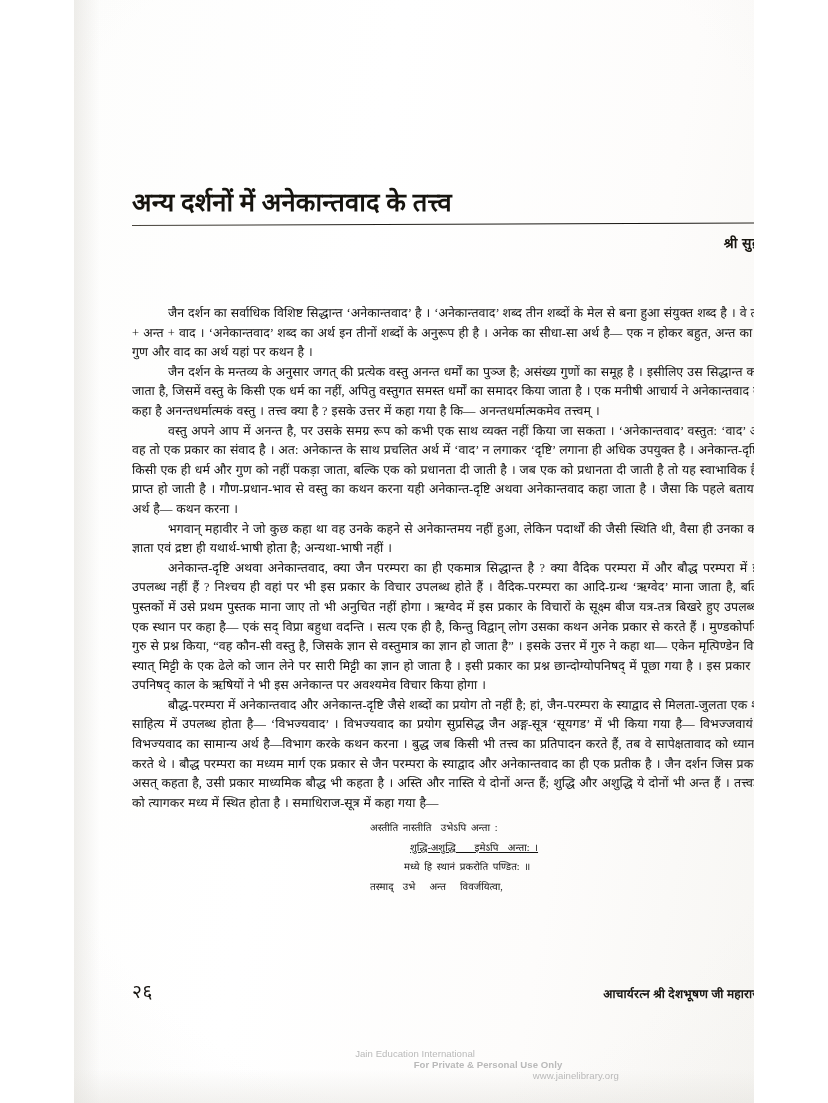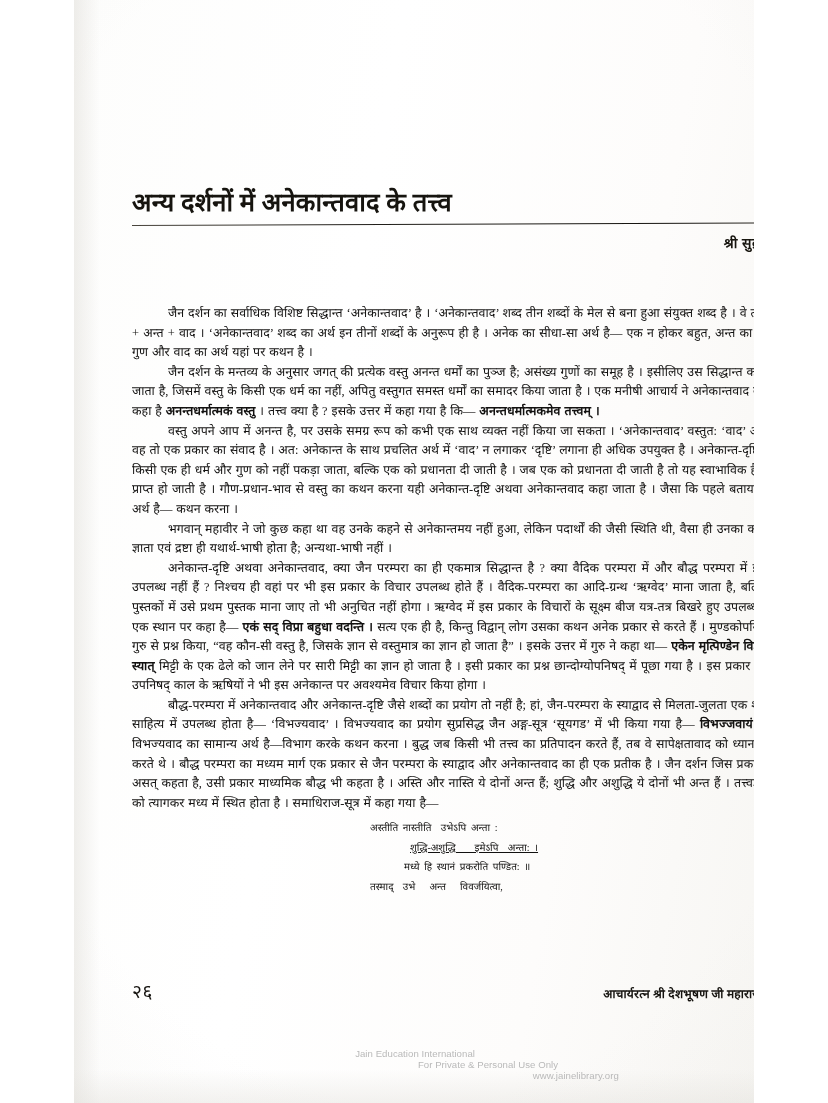--- a/index.html
+++ b/index.html
@@ -84,21 +84,21 @@
     line-height: 19.6px;
     color: #121110;
     text-align: justify;
     text-justify: inter-word;
     text-indent: 36px;
     word-spacing: 0.7px;
     letter-spacing: 0.05px;
   }
   p.para b,
   .sanskrit-inline {
-    font-weight: 700;
+    font-weight: 400;
     letter-spacing: 0.1px;
   }
 
   
   .verse-block {
     margin-top: 5px;
     font-size: 10px;
     line-height: 19.4px;
     color: #121110;
     padding-left: 238px;
@@ -144,21 +144,21 @@
     bottom: 22px;
     width: 828px;
     display: flex;
     align-items: center;
     font-family: "Liberation Sans", "DejaVu Sans", sans-serif;
     font-size: 9.6px;
     color: #b9b9b9;
     letter-spacing: 0.05px;
   }
   #watermark .wm-left   { width: 33.3%; padding-left: 10px; text-align: left; }
-  #watermark .wm-center { width: 33.4%; text-align: center; }
+  #watermark .wm-center { width: 33.4%; text-align: center; font-weight: bold; }
   #watermark .wm-right  { width: 33.3%; padding-right: 14px; text-align: right; }
 
   
   .edge-shade-left {
     position: absolute;
     left: 0; top: 0; bottom: 0; width: 26px;
     background: linear-gradient(90deg, rgba(226,224,219,0.55), rgba(255,255,255,0));
     pointer-events: none;
   }
   .edge-shade-bottom {

